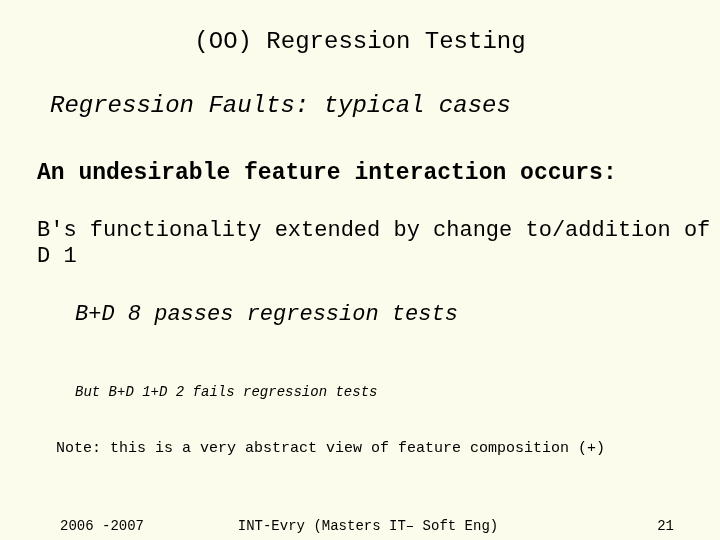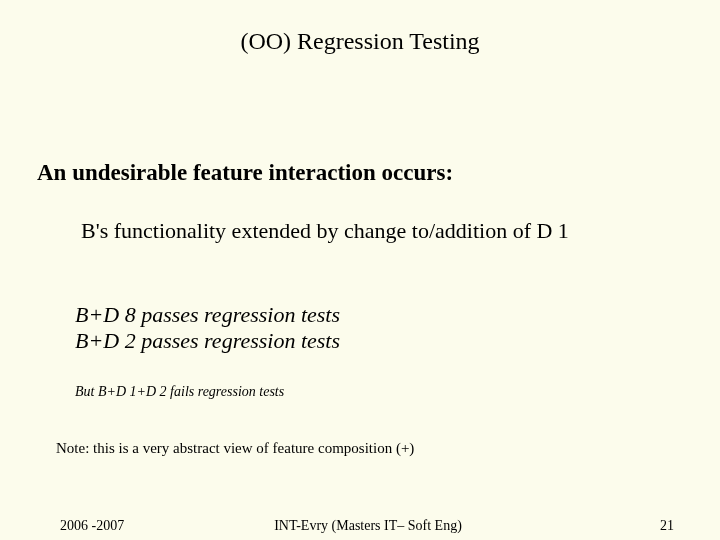--- a/index.html
+++ b/index.html
@@ -10,20 +10,21 @@
     background: #fcfcec;
     font-family: "Times New Roman", Times, serif;
     color: #000;
     overflow: hidden;
   }
   .slide {
     position: relative;
     width: 720px;
     height: 540px;
     box-sizing: border-box;
+    font-family: Liberation Mono, monospace;
   }
   .title {
     position: absolute;
     top: 28px;
     left: 0;
     width: 100%;
     text-align: center;
     font-size: 24px;
   }
   .subtitle {
@@ -40,21 +41,20 @@
     font-size: 23px;
     font-weight: bold;
     text-align: center;
   }
   .para1 {
     position: absolute;
     top: 218px;
     left: 37px;
     font-size: 22px;
     line-height: 1.2;
-    margin-left: 44px;
   }
   .para2 {
     position: absolute;
     top: 302px;
     left: 75px;
     font-size: 22px;
     font-style: italic;
     line-height: 1.2;
   }
   .para3 {
@@ -92,30 +92,30 @@
     right: 46px;
   }
 </style>
 </head>
 <body>
 
 <div class="slide">
 
   <div class="title">(OO) Regression Testing</div>
 
+  <div class="subtitle">Regression Faults: typical cases</div>
 
   <div class="heading">An undesirable feature interaction occurs:</div>
 
   <div class="para1">
     <div>B's functionality extended by change to/addition of D 1</div>
   </div>
 
   <div class="para2">
     <div>B+D 8 passes regression tests</div>
-    <div>B+D 2 passes regression tests</div>
   </div>
 
   <div class="para3">But B+D 1+D 2 fails regression tests</div>
 
   <div class="note">Note: this is a very abstract view of feature composition (+)</div>
 
   <div class="footer">
     <span class="footer-left">2006 -2007</span>
     <span class="footer-center">INT-Evry (Masters IT– Soft Eng)</span>
     <span class="footer-right">21</span>

